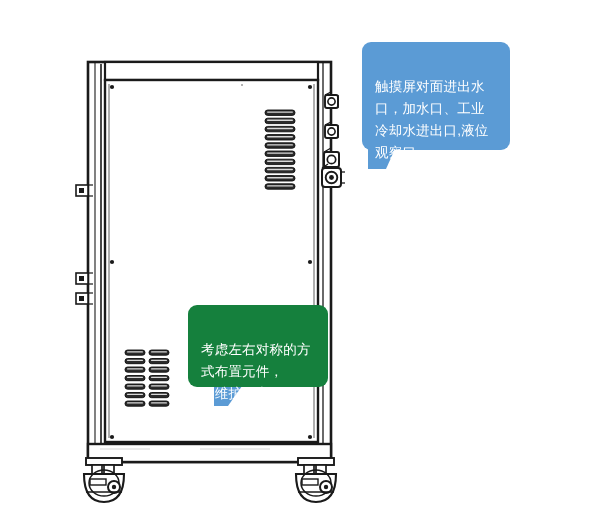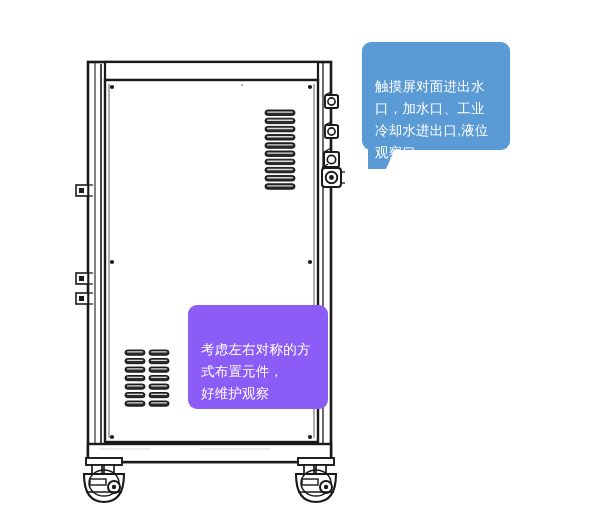--- a/index.html
+++ b/index.html
@@ -262,18 +262,18 @@
     </g>
 
   </svg>
 
   <div class="callout-tail" style="left:368px; top:149px; border-left:18px solid #5b9bd5; border-right:9px solid transparent; border-top:20px solid #5b9bd5;"></div>
   <div class="callout" style="left:362px; top:42px; width:148px; height:108px; background:#5b9bd5;">
     <span>触摸屏对面进出水口，加水口、工业冷却水进出口,液位观察口</span>
   </div>
 
   <div class="callout-tail" style="left:214px; top:386px; border-left:14px solid #5b9bd5; border-right:14px solid transparent; border-top:20px solid #5b9bd5;"></div>
-  <div class="callout" style="left:188px; top:305px; width:140px; height:104px; background:#8b5cf6;">
+  <div class="callout" style="left:188px; top:305px; width:140px; height:82px; background:#15803d;">
     <span>考虑左右对称的方式布置元件，
 好维护观察</span>
   </div>
 
 </div>
 
 </body></html>

